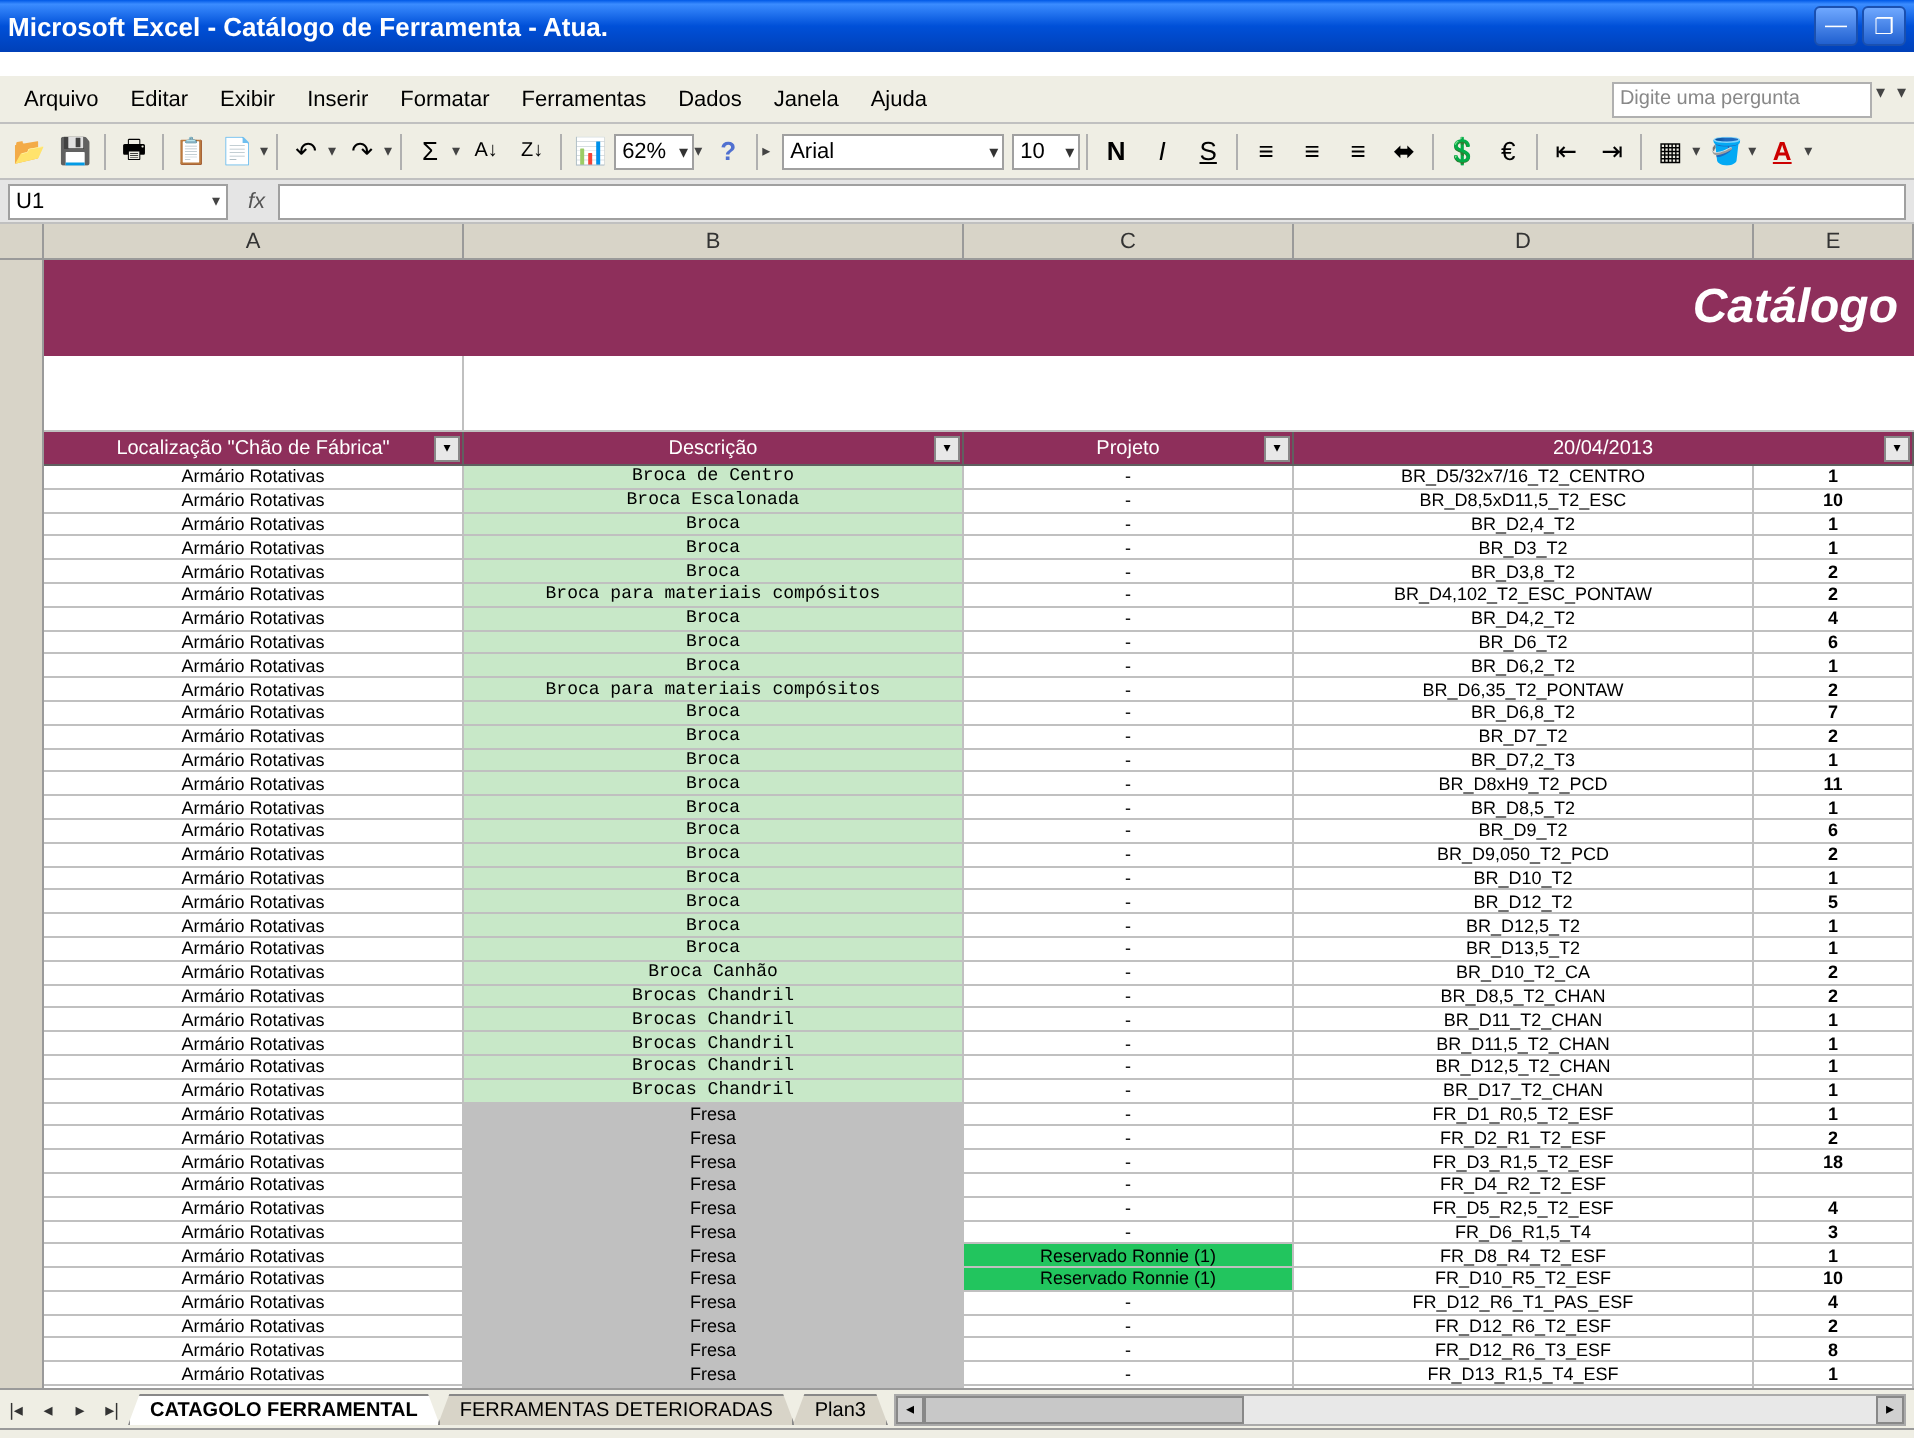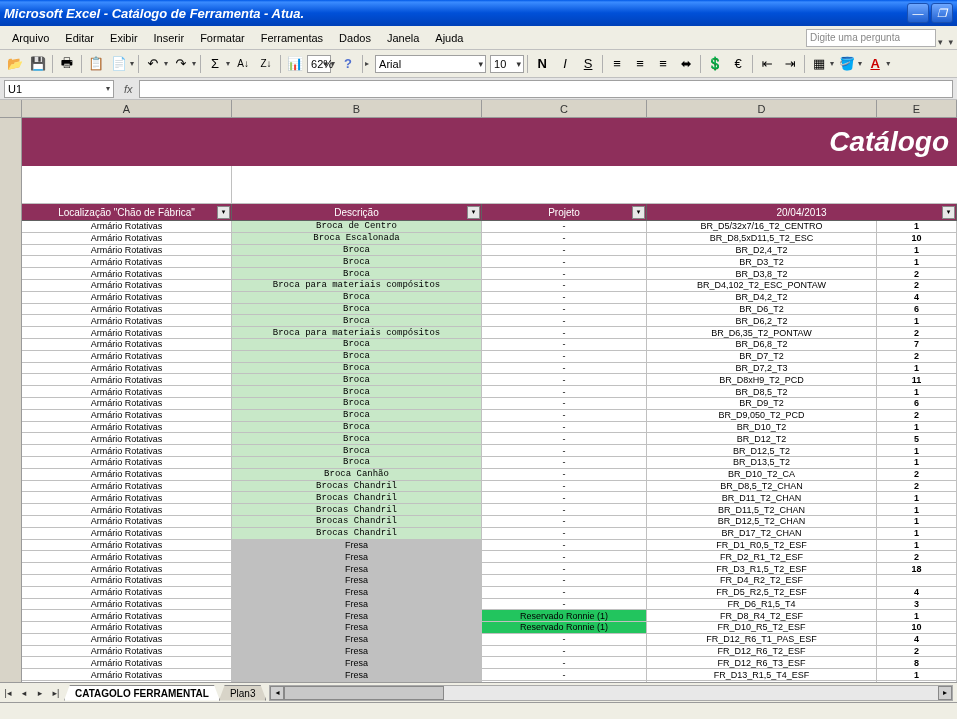--- a/index.html
+++ b/index.html
@@ -1,24 +1,24 @@
 <!DOCTYPE html>
 <html><head>
 <meta charset="utf-8">
 <style>
 * { margin: 0; padding: 0; box-sizing: border-box; font-family: Arial, sans-serif; }
 body { background: #fff; font-size: 11px; overflow: hidden; }
 
-.titlebar { background: linear-gradient(to bottom, #0058e6, #3b8cff 8%, #0050d8 50%, #0040b8); height: 26px; display: flex; align-items: center; padding: 0 4px; color: #fff; font-style: italic; }
+.titlebar { background: linear-gradient(to bottom, #0058e6, #3b8cff 8%, #0050d8 50%, #0040b8); height: 26px; display: flex; align-items: center; padding: 0 4px; color: #fff; }
 .titlebar-text { font-size: 13px; font-weight: bold; flex: 1; white-space: nowrap; overflow: hidden; }
 .win-btn { width: 22px; height: 20px; background: linear-gradient(to bottom, #6fa8ff, #2060d0); border: 1px solid #1a50b0; border-radius: 3px; margin-left: 2px; display: flex; align-items: center; justify-content: center; color: #fff; font-size: 11px; cursor: pointer; }
 
-.menubar { background: #efeee4; height: 24px; display: flex; align-items: center; padding: 0 4px; border-bottom: 1px solid #c0c0c0; }
+.menubar { background: #efeee4; height: 24px; display: flex; align-items: center; padding: 0 4px; border-bottom: 1px solid #c0c0c0; margin-top: 12px; }
 .menu-item { padding: 2px 8px; font-size: 11px; cursor: pointer; }
-.ask-box { margin-left: auto; display: flex; align-items: flex-end; }
+.ask-box { margin-left: auto; display: flex; align-items: flex-start; }
 .ask-input { width: 130px; height: 18px; font-size: 10px; padding: 0 3px; border: 1px solid #b0b0b0; color: #888; }
 .ask-arrow { font-size: 9px; margin-left: 2px; color: #444; }
 
 .toolbar { background: #efeee4; height: 28px; display: flex; align-items: center; padding: 0 4px; border-bottom: 1px solid #c0c0c0; gap: 1px; }
 .tb-btn { width: 22px; height: 22px; display: flex; align-items: center; justify-content: center; cursor: pointer; font-size: 13px; border: 1px solid transparent; }
 .tb-sep { width: 1px; height: 18px; background: #b0b0b0; margin: 0 2px; }
 .tb-combo { height: 18px; font-size: 11px; border: 1px solid #a0a0a0; background: #fff; padding: 0 14px 0 3px; position: relative; display: inline-flex; align-items: center; }
 .tb-combo::after { content: "▾"; position: absolute; right: 2px; font-size: 9px; color: #333; }
 .tb-dd { font-size: 8px; color: #444; margin-left: -1px; margin-right: 1px; }
 
@@ -28,21 +28,21 @@
 .fx-label { font-style: italic; font-size: 11px; padding: 0 6px; color: #555; }
 .formula-input { flex: 1; height: 18px; border: 1px solid #a0a0a0; background: #fff; margin-right: 4px; }
 
 .col-headers { background: #d8d4c8; height: 18px; display: flex; border-bottom: 1px solid #9a9a9a; }
 .row-hdr-corner { width: 22px; background: #d8d4c8; border-right: 1px solid #9a9a9a; }
 .col-hdr { border-right: 1px solid #9a9a9a; display: flex; align-items: center; justify-content: center; font-size: 11px; color: #333; }
 .colA { width: 210px; } .colB { width: 250px; } .colC { width: 165px; } .colD { width: 230px; } .colE { width: 80px; flex:1; }
 
 .sheet { position: relative; height: 602px; overflow: hidden; }
 .banner { height: 48px; background: #8e2f5b; display: flex; align-items: center; justify-content: flex-end; padding-right: 8px; margin-left: 22px; }
-.banner-text { color: #fff; font-style: italic; font-weight: bold; font-size: 28px; }
+.banner-text { color: #fff; font-style: italic; font-weight: bold; font-size: 24px; }
 .row-hdr-strip { position: absolute; left: 0; top: 0; width: 22px; background: #d8d4c8; height: 100%; border-right: 1px solid #9a9a9a; }
 
 .spacer { height: 38px; margin-left: 22px; border-bottom: 1px solid #c0c0c0; display:flex; }
 .spacer .colA,.spacer .colD,.spacer .colE{border-right:1px solid #c0c0c0;}
 .section-title { height: 16px; margin-left: 22px; text-align: center; font-style: italic; font-size: 13px; display:flex;align-items:center;justify-content:center; }
 
 .grid-header { height: 17px; margin-left: 22px; display: flex; }
 .gh-cell { background: #8e2f5b; color: #fff; font-size: 10px; display: flex; align-items: center; justify-content: center; border-right: 1px solid #606060; border-bottom: 1px solid #606060; position: relative; }
 .filter-btn { position: absolute; right: 1px; width: 13px; height: 13px; background: #e8e8e8; border: 1px solid #888; display: flex; align-items: center; justify-content: center; font-size: 7px; color: #000; cursor: pointer; }
 
@@ -104,21 +104,21 @@
     <span class="tb-dd">▾</span>
   <div class="tb-btn">↷</div>
     <span class="tb-dd">▾</span>
   <div class="tb-sep"></div>
   <div class="tb-btn">Σ</div>
     <span class="tb-dd">▾</span>
   <div class="tb-btn" style="font-size:10px">A↓</div>
   <div class="tb-btn" style="font-size:10px">Z↓</div>
   <div class="tb-sep"></div>
   <div class="tb-btn">📊</div>
-  <div class="tb-combo" style="width:24px">
+  <div class="tb-combo" style="width:40px">
       <span>62%</span>
     </div>
   <span class="tb-dd">▾</span>
   <div class="tb-btn" style="color:#5070d0;font-weight:bold">?</div>
   <div class="tb-sep"></div>
   <span class="tb-dd">▸</span>
   <div class="tb-combo" style="width:111px;margin-left:4px">
       <span>Arial</span>
     </div>
   <div class="tb-combo" style="width:34px;margin-left:3px">
@@ -482,20 +482,21 @@
         <div class="d-cell colE bold">1</div>
       </div>
     </div>
 
   <div class="tabs-bar">
     <div class="tab-nav-btn">|◂</div>
     <div class="tab-nav-btn">◂</div>
     <div class="tab-nav-btn">▸</div>
     <div class="tab-nav-btn">▸|</div>
     <div class="sheet-tab active"><span>CATAGOLO FERRAMENTAL</span></div>
+    <div class="sheet-tab inactive"><span>FERRAMENTAS DETERIORADAS</span></div>
     <div class="sheet-tab inactive"><span>Plan3</span></div>
     <div class="hscroll">
       <div class="hscroll-arr" style="left:0">◂</div>
       <div class="hscroll-thumb"></div>
       <div class="hscroll-arr" style="right:0">▸</div>
     </div>
   </div>
   <div class="statusbar"></div>
 </div>
 

